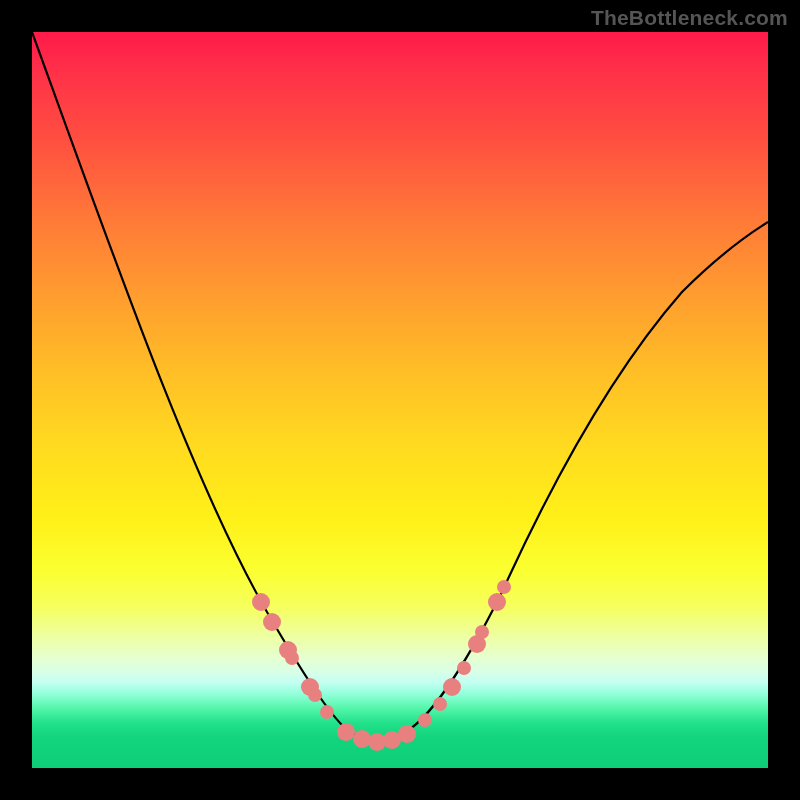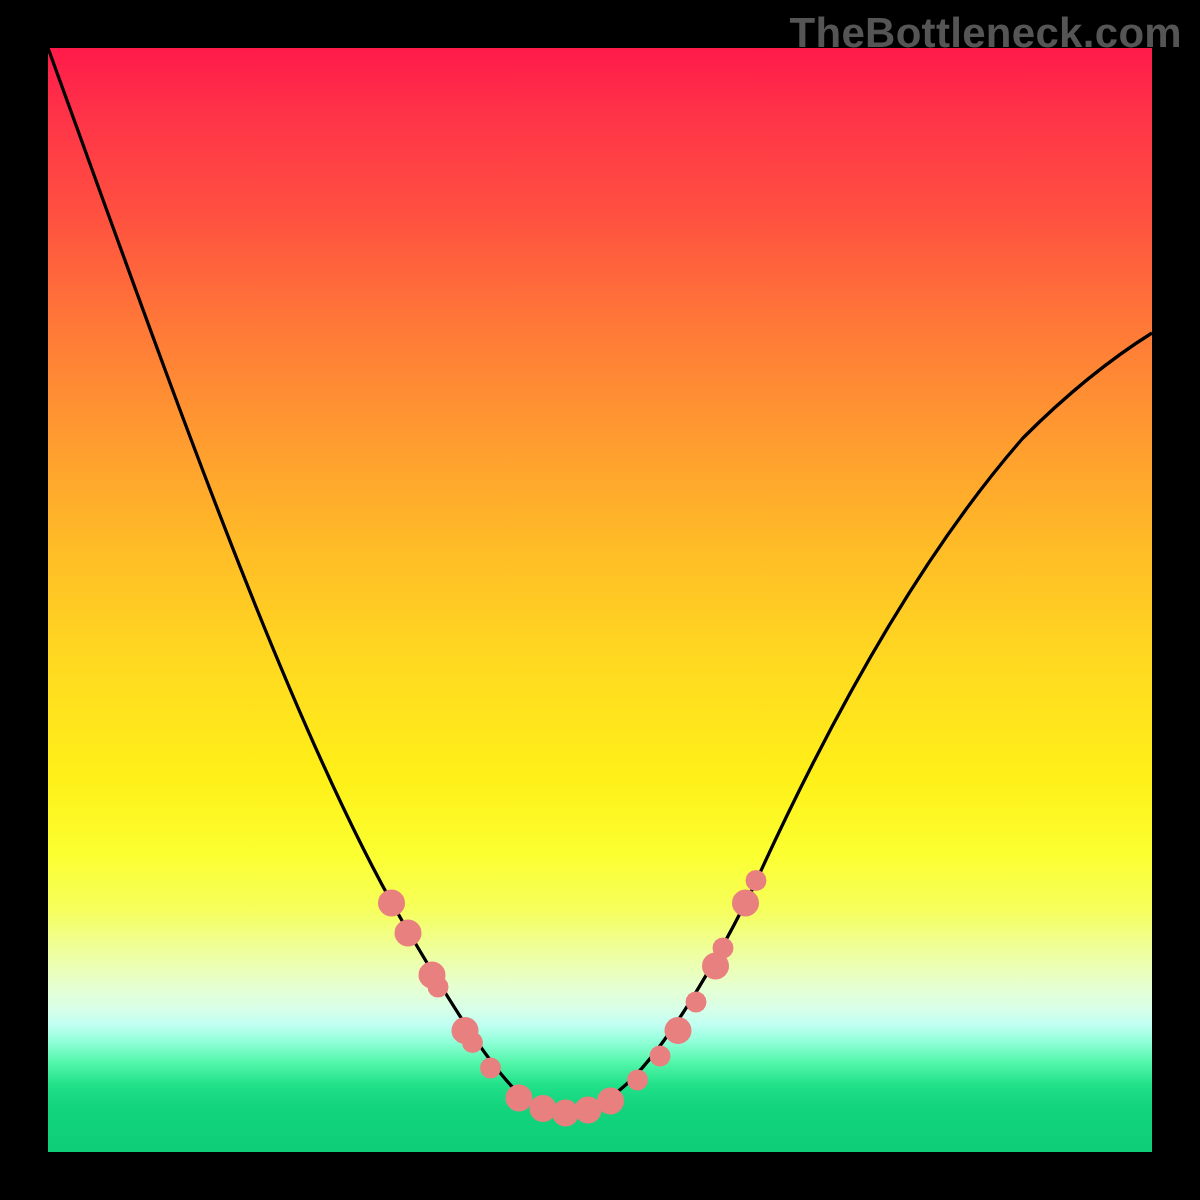--- a/index.html
+++ b/index.html
@@ -8,21 +8,21 @@
     height: 800px;
     background: #000;
     position: relative;
     font-family: Arial, sans-serif;
     overflow: hidden;
   }
   .watermark {
     position: absolute;
     top: 6px;
     right: 12px;
-    font-size: 28px;
+    font-size: 21px;
     font-weight: bold;
     color: #555;
     z-index: 10;
     letter-spacing: 0.2px;
   }
   .plot-area {
     position: absolute;
     top: 32px;
     left: 32px;
     width: 736px;

